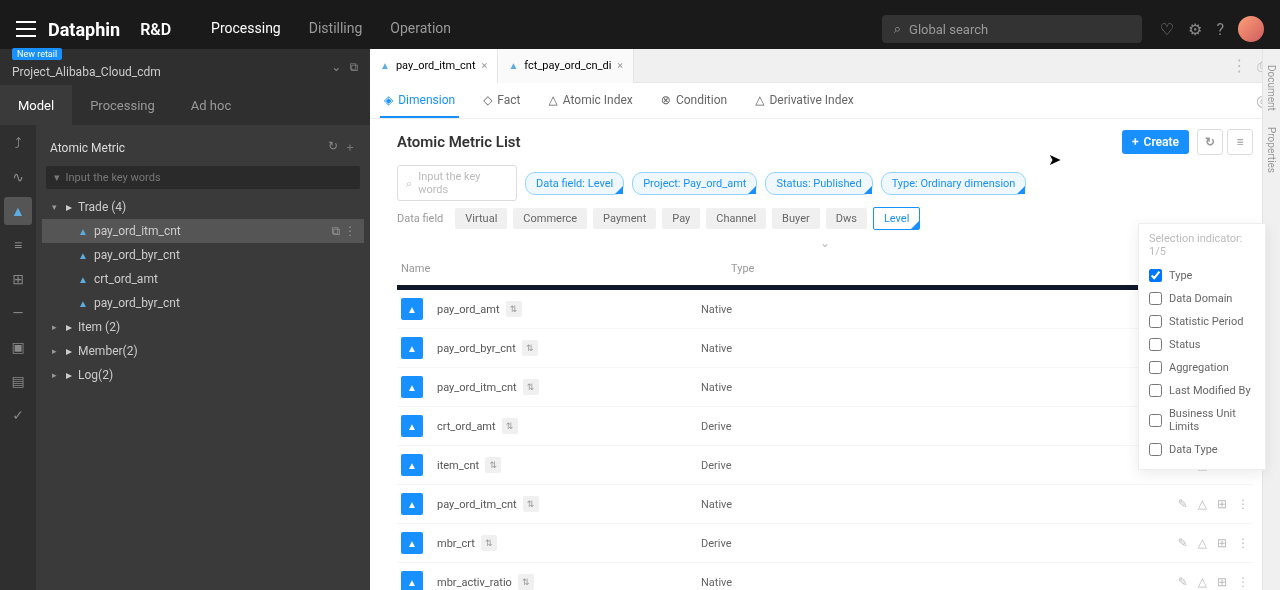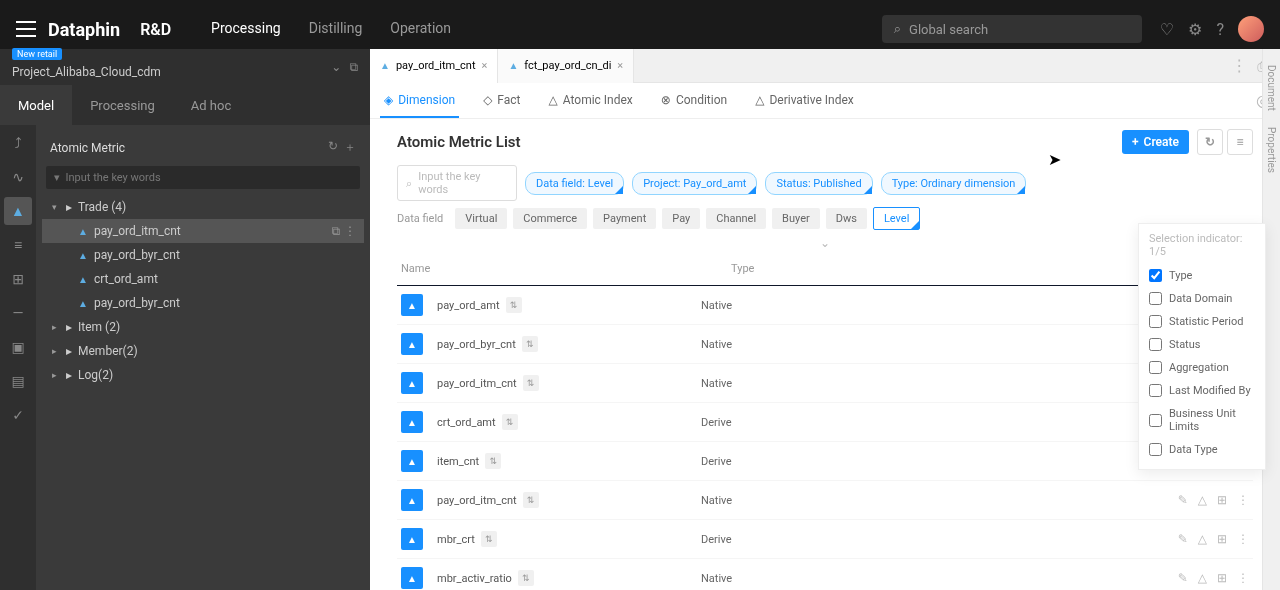--- a/index.html
+++ b/index.html
@@ -65,21 +65,21 @@
 .filter-chip { border: 1px solid #91d5ff; background: #f0f8ff; color: #1890ff; padding: 4px 10px; font-size: 11px; border-radius: 10px; cursor: pointer; position: relative; }
 .filter-chip::after { content: ""; position: absolute; right: 0; bottom: 0; border: 4px solid transparent; border-right-color: #1890ff; border-bottom-color: #1890ff; }
 
 .datafield-row { display: flex; gap: 6px; align-items: center; margin-bottom: 4px; }
 .datafield-label { font-size: 11px; color: #999; margin-right: 6px; }
 .df-chip { background: #f0f0f0; color: #666; padding: 4px 10px; font-size: 11px; border-radius: 2px; cursor: pointer; }
 .df-chip.active { border: 1px solid #1890ff; color: #1890ff; background: #fff; position: relative; }
 .df-chip.active::after { content: ""; position: absolute; right: 0; bottom: 0; border: 4px solid transparent; border-right-color: #1890ff; border-bottom-color: #1890ff; }
 .expand-toggle { text-align: center; color: #bbb; font-size: 12px; padding: 2px; }
 
-.table-header { display: flex; padding: 10px 4px; font-size: 11px; color: #999; border-bottom: 1px solid #0f172a; }
+.table-header { display: flex; padding: 10px 4px; font-size: 11px; color: #999; border-bottom: 5px solid #0f172a; }
 .col-name { flex: 0 0 330px; }
 .col-type { flex: 1; }
 .table-row { display: flex; align-items: center; padding: 8px 4px; font-size: 11px; color: #555; border-bottom: 1px solid #f5f5f5; }
 .row-icon { width: 22px; height: 22px; background: #1890ff; border-radius: 2px; margin-right: 8px; display: flex; align-items: center; justify-content: center; color: #fff; font-size: 10px; }
 .row-name-wrap { flex: 0 0 300px; display: flex; align-items: center; gap: 6px; }
 .row-link-icon { width: 16px; height: 16px; background: #f0f0f0; border-radius: 2px; display: inline-flex; align-items: center; justify-content: center; color: #999; font-size: 9px; cursor: pointer; }
 .row-type { flex: 1; color: #666; }
 .row-actions { display: flex; gap: 10px; color: #bbb; font-size: 12px; }
 .row-actions span { cursor: pointer; }
 

